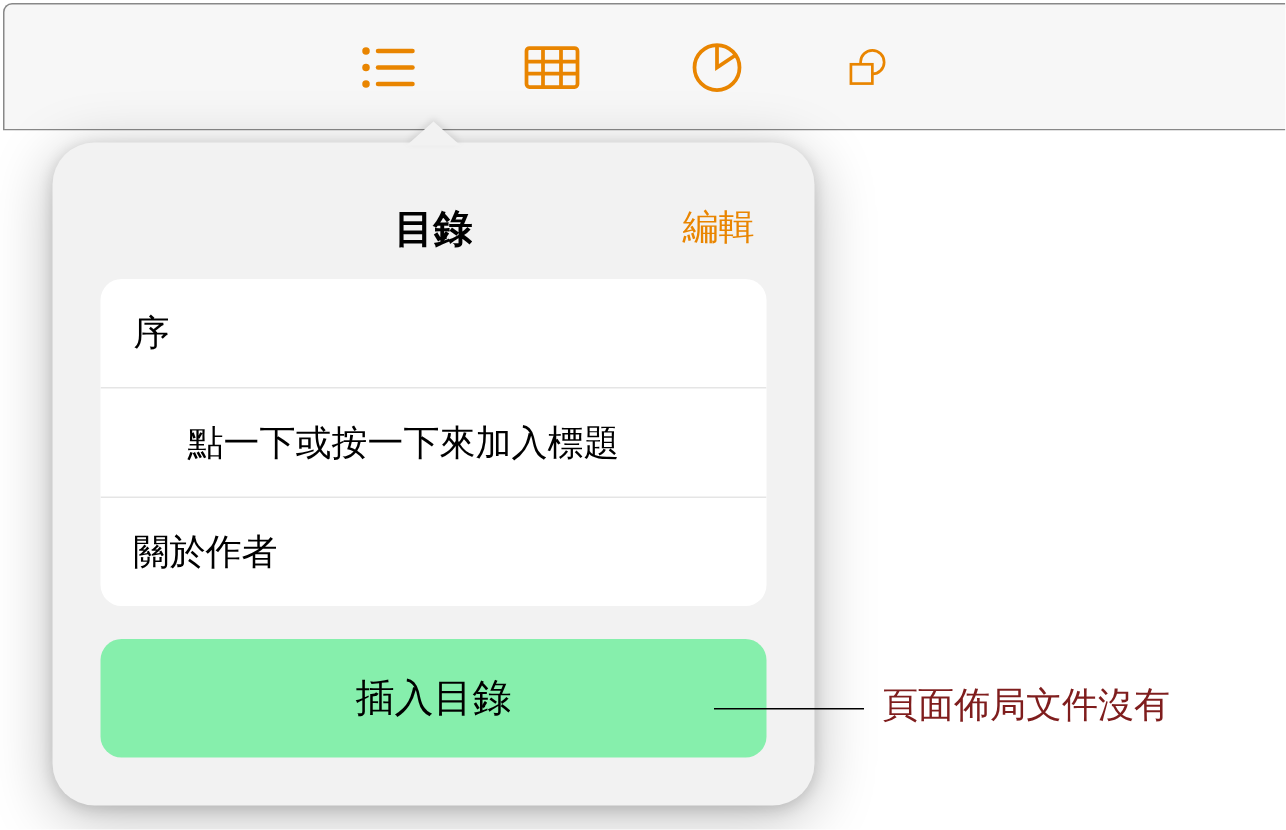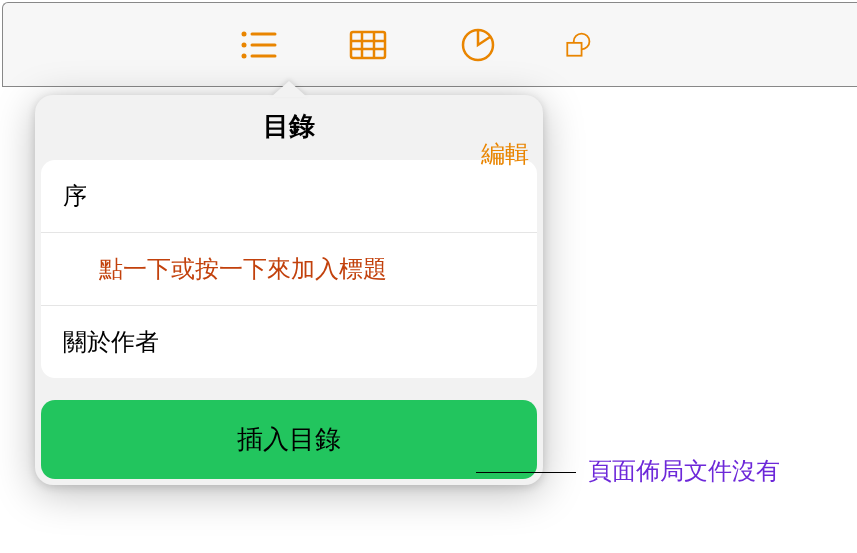--- a/index.html
+++ b/index.html
@@ -42,23 +42,23 @@
     .toolbar-icon svg {
       width: 42px;
       height: 42px;
     }
     .popover {
       position: absolute;
       top: 95px;
       left: 35px;
       width: 508px;
       background: #f2f2f2;
-      border-radius: 18px;
+      border-radius: 28px;
       box-shadow: 0 8px 40px rgba(0,0,0,0.25), 0 2px 10px rgba(0,0,0,0.15);
-      padding: 6px;
+      padding: 32px;
     }
     .popover-arrow {
       position: absolute;
       top: -14px;
       left: 236px;
       width: 0;
       height: 0;
       border-left: 18px solid transparent;
       border-right: 18px solid transparent;
       border-bottom: 16px solid #f2f2f2;
@@ -74,59 +74,58 @@
       font-weight: 600;
       color: #000;
     }
     .popover-edit {
       position: absolute;
       right: 8px;
       top: 8px;
       font-size: 24px;
       color: #e98500;
       cursor: pointer;
-      margin-top: 29px;
     }
     .toc-list {
       background: #ffffff;
       border-radius: 14px;
       overflow: hidden;
     }
     .toc-item {
       padding: 20px 22px;
       font-size: 24px;
       color: #000;
       border-bottom: 1px solid #e5e5e5;
       cursor: pointer;
     }
     .toc-item:last-child {
       border-bottom: none;
       font-family: Liberation Serif, serif;
     }
     .toc-item.indented {
       padding-left: 58px;
-      color: #c2410c;
+      color: #000000;
       font-family: Liberation Mono, monospace;
     }
     .insert-button {
       margin-top: 22px;
-      background: #22c55e;
+      background: #86efac;
       border-radius: 14px;
       padding: 22px;
       text-align: center;
       font-size: 26px;
       color: #000;
       cursor: pointer;
     }
     .callout {
       position: absolute;
       top: 455px;
       left: 588px;
       font-size: 24px;
-      color: #6d28d9;
+      color: #7f1d1d;
       line-height: 1.35;
     }
     .callout-line {
       position: absolute;
       top: 472px;
       left: 476px;
       width: 100px;
       height: 1px;
       background: #000;
     }

